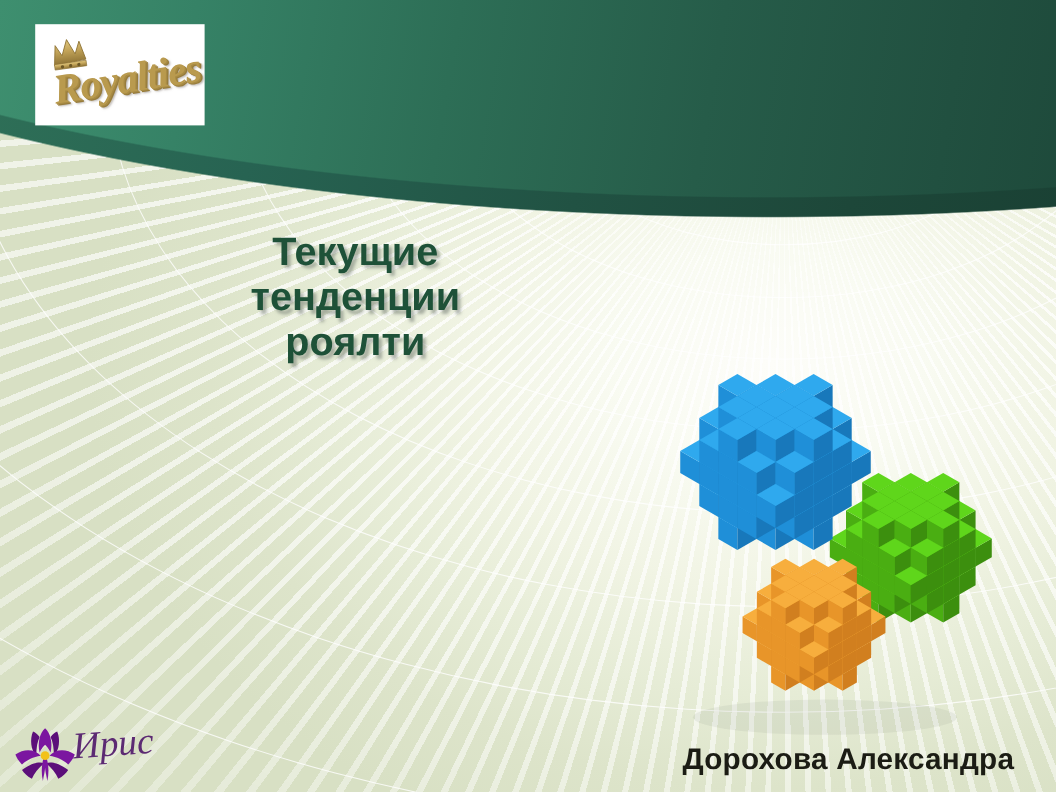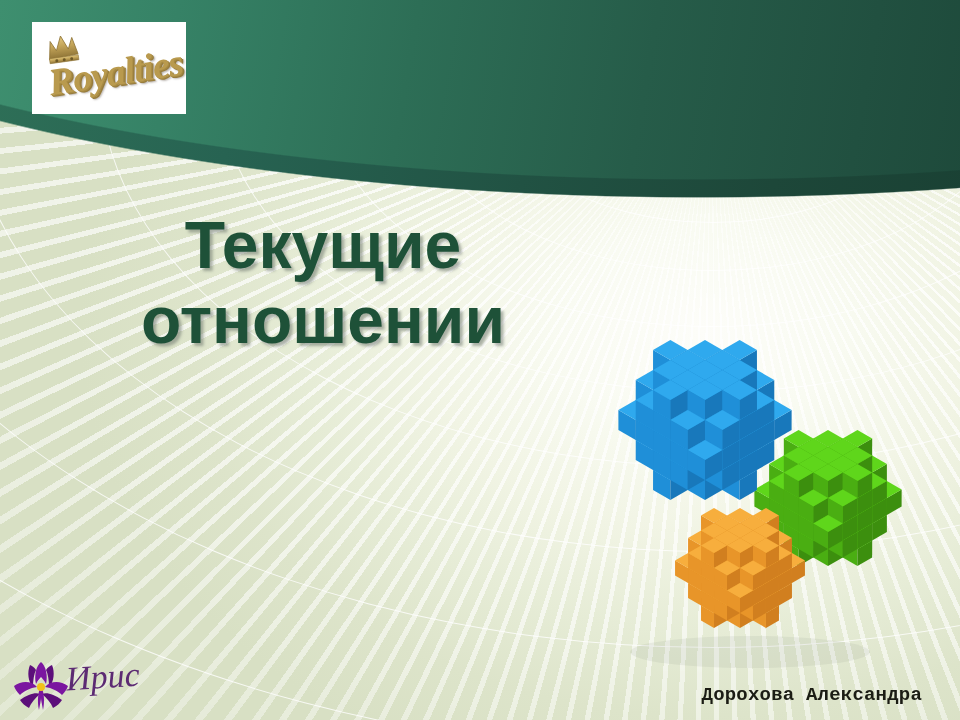--- a/index.html
+++ b/index.html
@@ -101,37 +101,36 @@
       2px 2px 0 #977c3c,
       3px 3px 2px rgba(120,110,100,0.55);
   }
 
   
   .title {
     position: absolute;
     left: 58px; top: 208px;
     width: 530px;
     text-align: center;
-    font-size: 66px;
+    font-size: 36px;
     font-weight: bold;
     line-height: 1.14;
     color: #1e5138;
     letter-spacing: 0px;
     text-shadow: 3px 3px 3px rgba(110,118,110,0.55);
   }
 
   
   .author {
     position: absolute;
     right: 38px; bottom: 14px;
-    font-size: 19px;
+    font-size: 27px;
     font-weight: bold;
     color: #1b1c14;
     letter-spacing: 0.2px;
-    font-family: Liberation Mono, monospace;
   }
 
   
   .logo-iris {
     position: absolute;
     left: 10px; bottom: 4px;
     width: 150px; height: 62px;
   }
   .iris-script {
     position: absolute;
@@ -192,21 +191,22 @@
           <circle cx="14.5" cy="28" r="1.5" fill="#6d5826"></circle>
           <circle cx="22" cy="28" r="1.5" fill="#6d5826"></circle>
         </g>
       </svg>
       <div class="royal-text">Royalties</div>
     </div>
   </div>
 
   <div class="title">
     <div>Текущие</div>
-    <div>отношении</div>
+    <div>тенденции</div>
+    <div>роялти</div>
   </div>
 
   <div class="puzzles">
     <svg id="puzzle-svg" width="360" height="372" viewBox="0 0 360 372">
         <ellipse cx="150" cy="352" rx="120" ry="16" fill="rgba(120,130,120,0.10)"></ellipse>
         <g>
           <g>
             <polygon points="213.278,155.5 228,164 228,181 213.278,172.5" fill="#4aae12"></polygon>
             <polygon points="242.722,155.5 228,164 228,181 242.722,172.5" fill="#3c8f0e"></polygon>
             <polygon points="228,147 242.722,155.5 228,164 213.278,155.5" fill="#5fd61b"></polygon>

